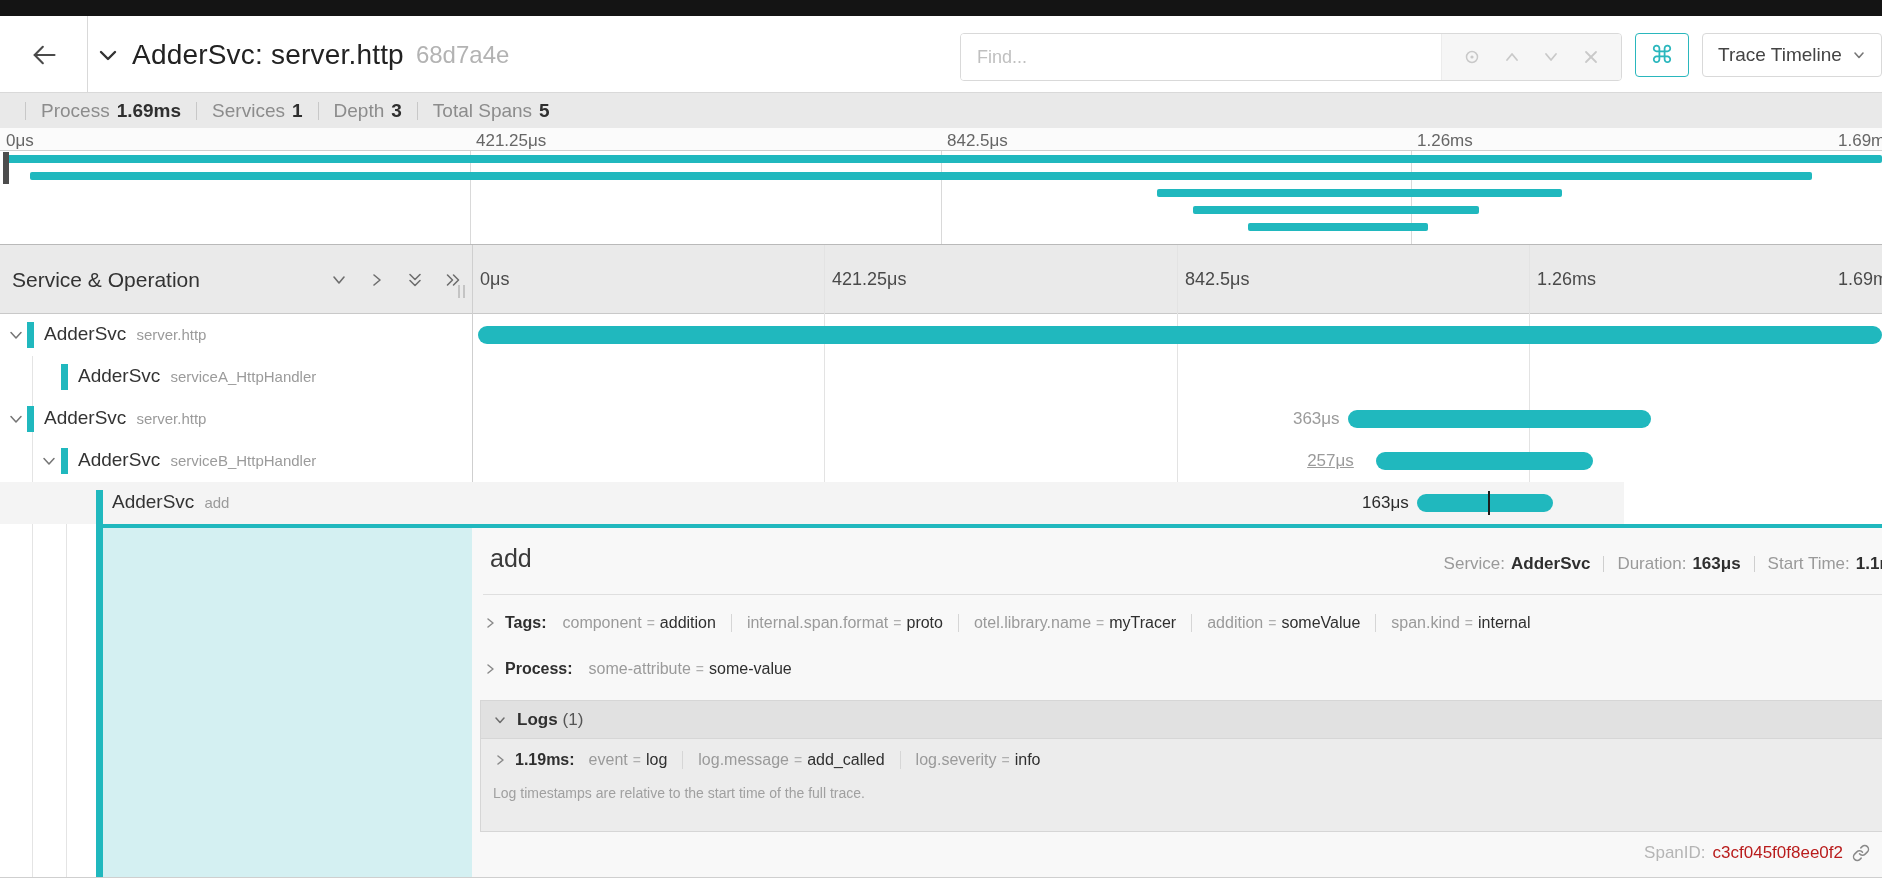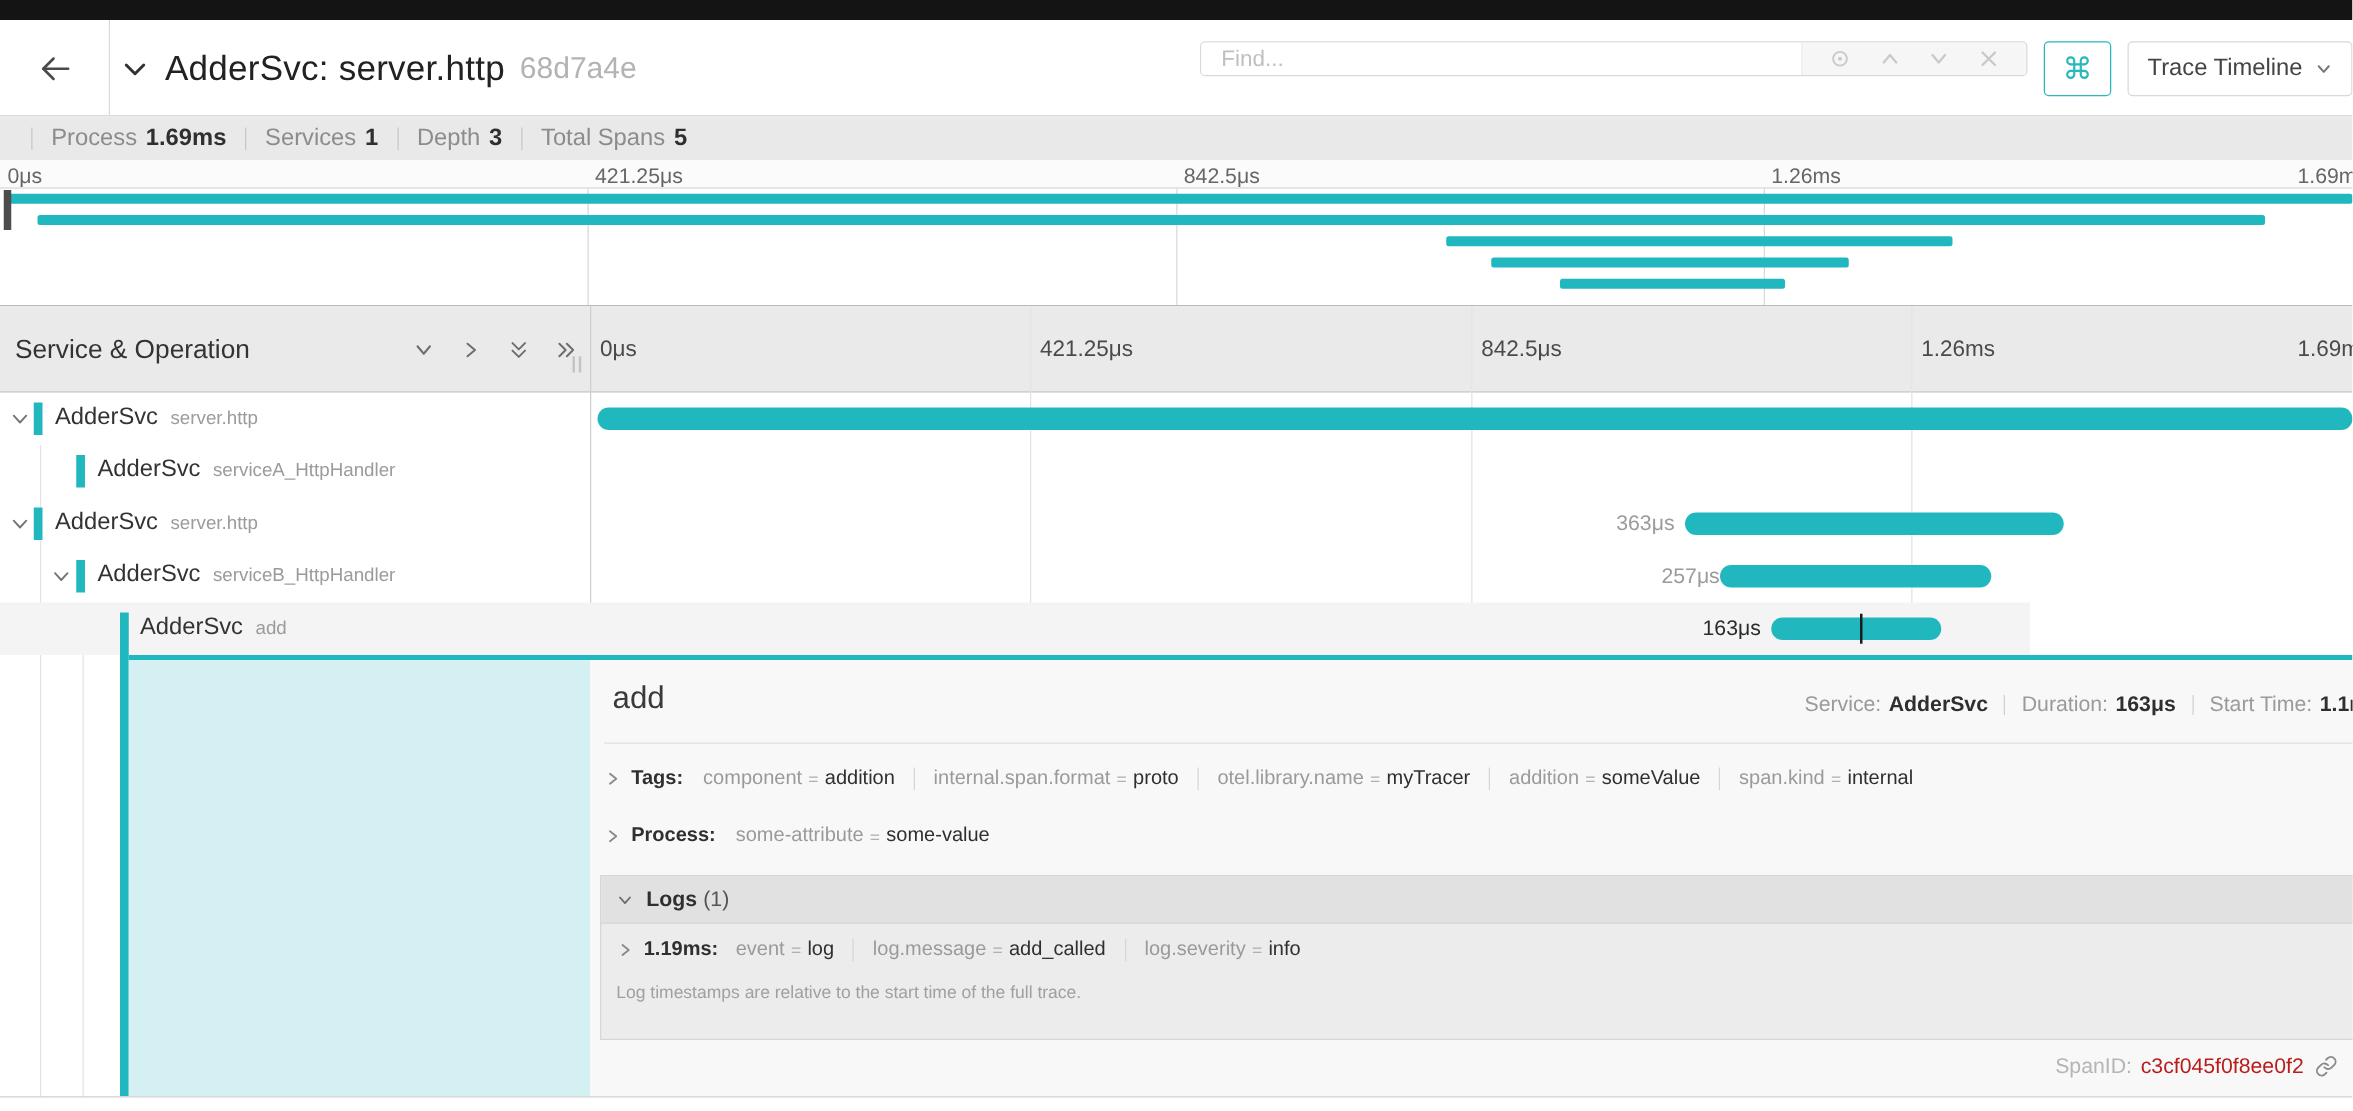--- a/index.html
+++ b/index.html
@@ -10,21 +10,21 @@
 
   
   .topbar { left:0; top:0; width:1882px; height:16px; background:#141414; }
 
   
   .app-header { left:0; top:16px; width:1882px; height:77px; background:#fff; border-bottom:1px solid #d9d9d9; }
   .back-box { left:0; top:0; width:88px; height:77px; border-right:1px solid #d9d9d9; display:flex; align-items:center; justify-content:center; cursor:pointer; }
   .title-wrap { left:96px; top:0; height:77px; display:flex; align-items:center; gap:12px; }
   .trace-title { font-size:28px; color:#222; letter-spacing:.2px; }
   .trace-id { font-size:24px; color:#b3b3b3; }
-  .find-group { left:960px; top:17px; width:662px; height:28px; border:1px solid #d9d9d9; border-radius:4px; display:flex; overflow:hidden; background:#fff; }
+  .find-group { left:960px; top:17px; width:662px; height:48px; border:1px solid #d9d9d9; border-radius:4px; display:flex; overflow:hidden; background:#fff; }
   .find-input { width:480px; height:100%; border:none; outline:none; padding:0 16px; font-size:18px; font-family:"Liberation Sans",sans-serif; color:#444; }
   .find-input::placeholder { color:#bfbfbf; }
   .find-addon { flex:1; background:#f6f6f6; border-left:1px solid #ececec; display:flex; align-items:center; justify-content:space-evenly; }
   .find-addon .fi { width:18px; height:18px; display:flex; align-items:center; justify-content:center; cursor:pointer; }
   .cmd-btn { left:1635px; top:17px; width:54px; height:44px; border:1px solid #2ab7bd; border-radius:4px; background:#fff; color:#2ab7bd; font-size:24px; display:flex; align-items:center; justify-content:center; cursor:pointer; }
   .view-btn { left:1702px; top:17px; width:180px; height:44px; border:1px solid #d9d9d9; border-radius:4px; background:#fff; display:flex; align-items:center; justify-content:center; gap:10px; font-size:19px; color:#444; cursor:pointer; }
 
   
   .summary-bar { left:0; top:93px; width:1882px; height:35px; background:#e9e9e9; display:flex; align-items:center; padding-left:10px; font-size:19px; }
   .summary-bar .lbl { color:#8c8c8c; margin-right:7px; }
@@ -299,21 +299,21 @@
     <div class="name-cell">
       <span class="tree-chevron" style="left:41px">
         <svg class="icn" width="16" height="16" viewBox="0 0 16 16" fill="none" stroke="#757575" stroke-width="1.5" stroke-linecap="round" stroke-linejoin="round">
             <polyline points="3,5.5 8,11 13,5.5"></polyline>
           </svg>
       </span>
       <span class="indent-bar" style="left:61px"></span>
       <span class="svc-name" style="left:78px"><span>AdderSvc</span><span class="op-name">serviceB_HttpHandler</span></span>
     </div>
     <div class="tl-cell">
-      <span class="span-label" style="right: 35.9%; margin-right: 0;">257μs</span>
+      <span class="span-label" style="right: 35.9%; margin-right: 22px; text-decoration: underline;">257μs</span>
       <div class="span-bar" style="left: 64.1%; width: 15.4%;"></div>
     </div>
   </div>
 
   <div class="row selected" style="top:168px">
     <div class="name-cell">
       <span class="svc-name" style="left:112px"><span>AdderSvc</span><span class="op-name">add</span></span>
     </div>
     <div class="tl-cell">
       <span class="span-label dark" style="right: 33%; margin-right: 8px;">163μs</span>

